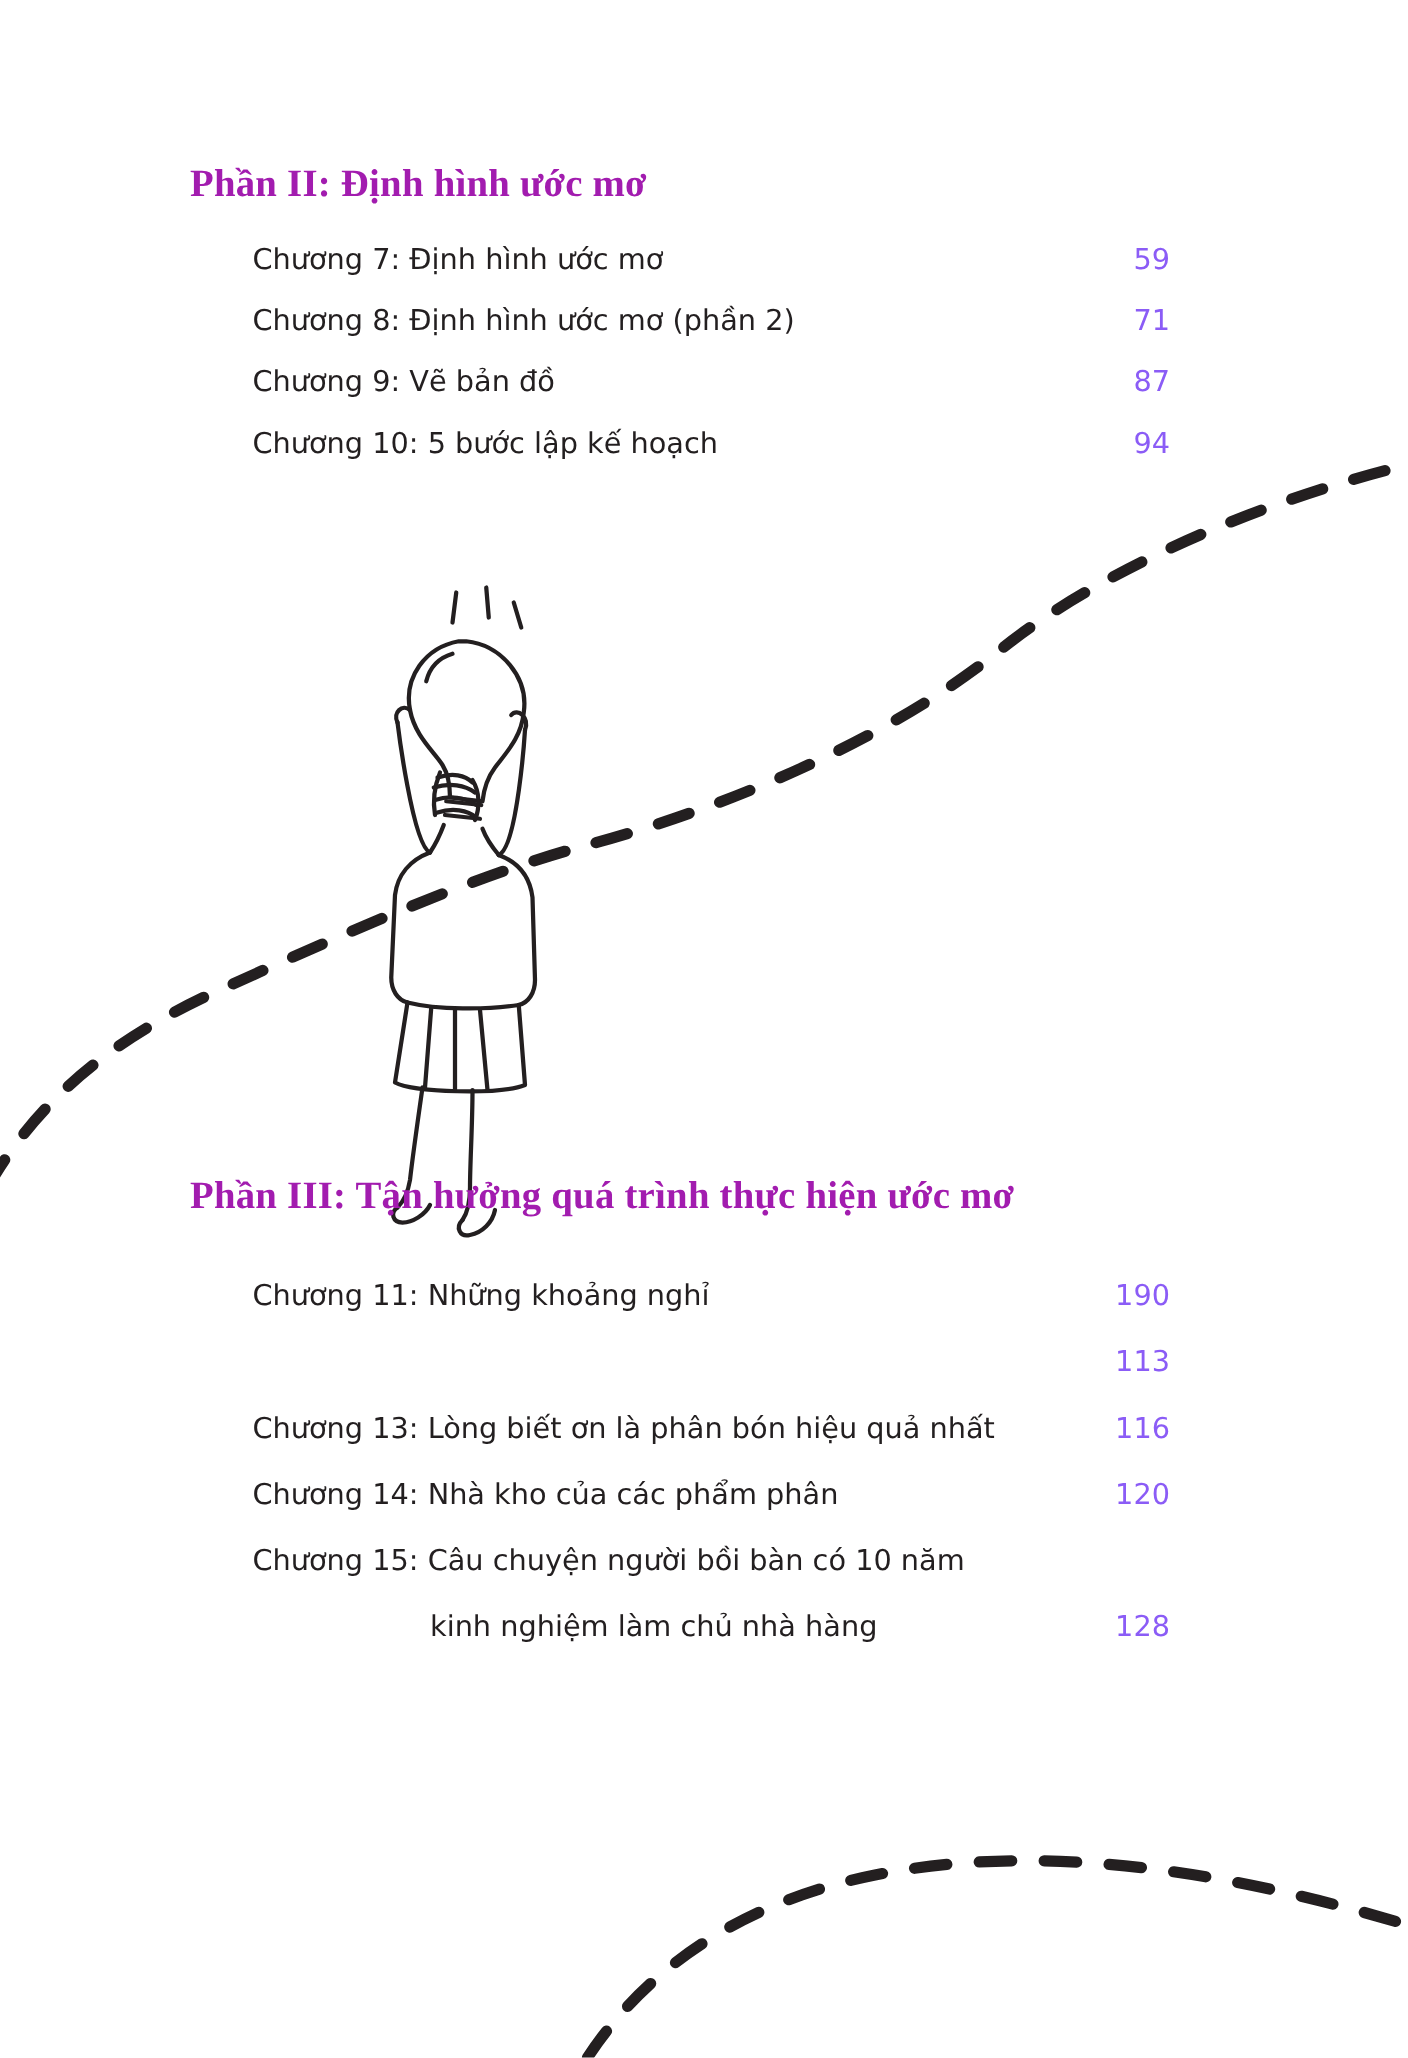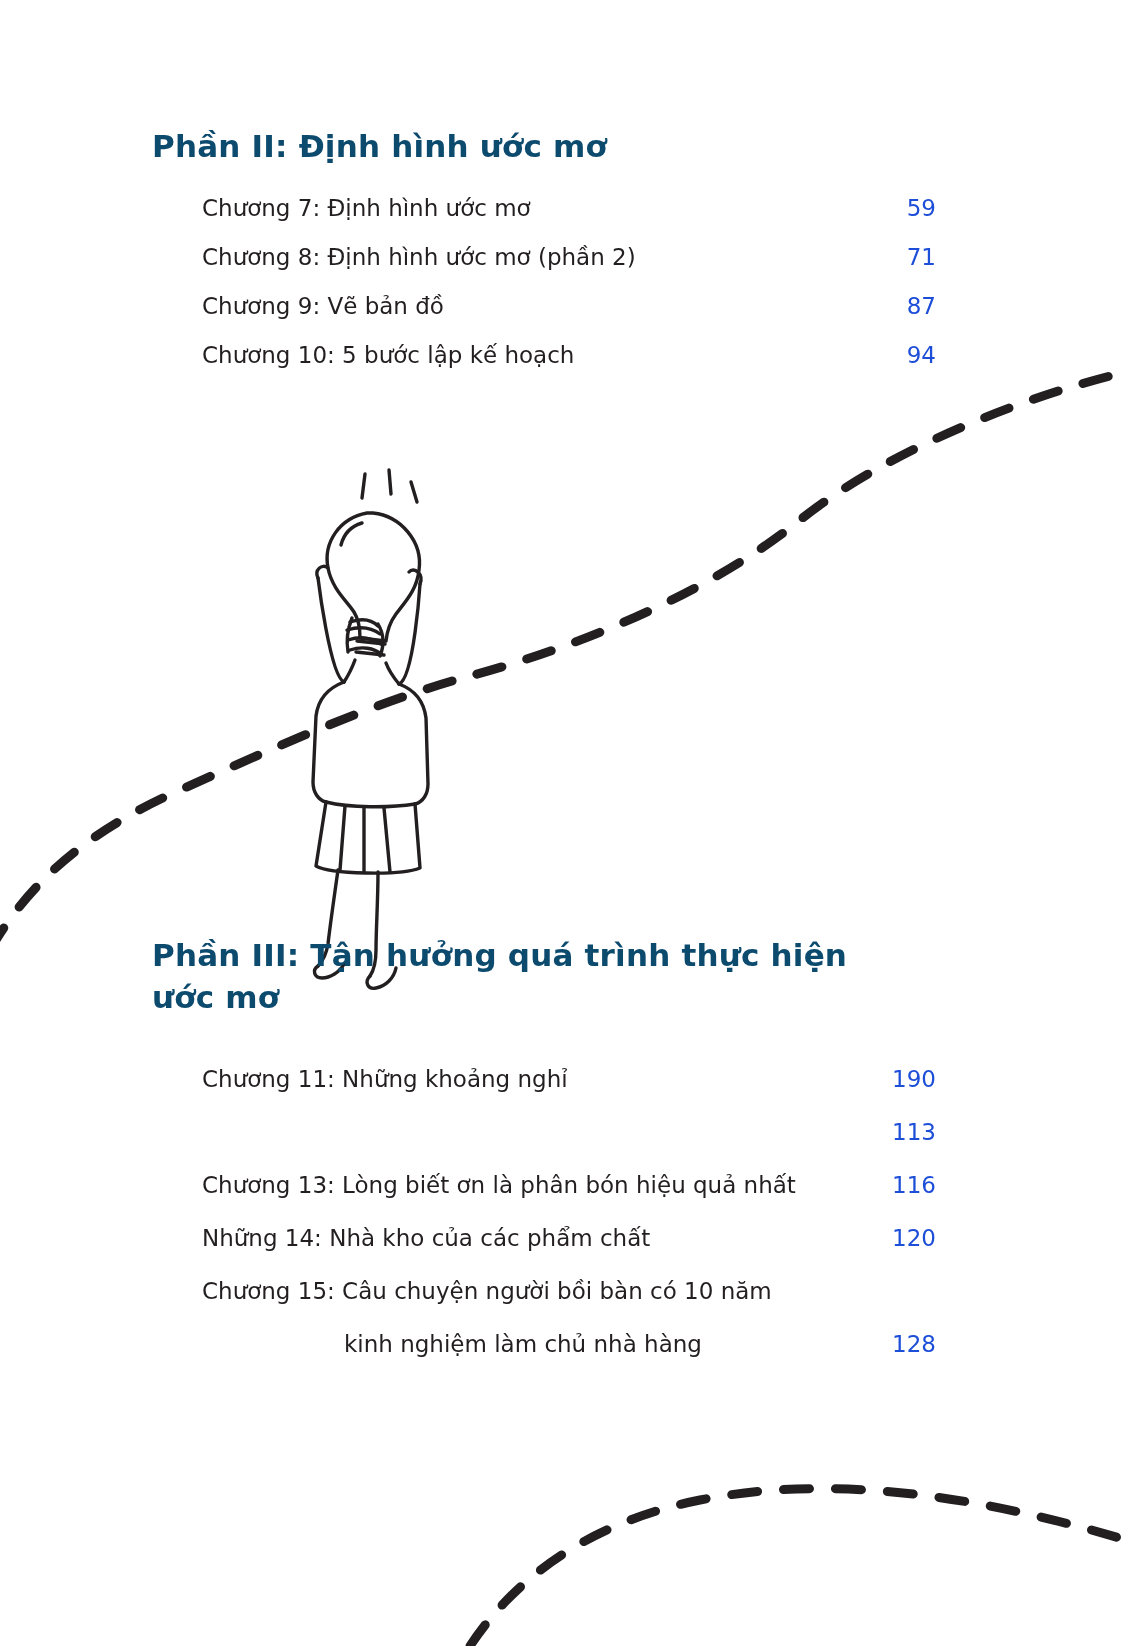--- a/index.html
+++ b/index.html
@@ -35,22 +35,23 @@
   .part {
     position: absolute;
     left: 152px;
     width: 800px;
   }
   .part-title {
     font-size: 31px;
     font-weight: bold;
     letter-spacing: 0.2px;
     line-height: 1.35;
-    color: #0c4a6e;
+    color: #a21caf;
     margin: 0 0 6px 0;
+    font-family: Liberation Serif, serif;
   }
 
   .toc-list {
     margin: 16px;
     padding: 0;
     list-style: none;
   }
   .toc-row {
     position: relative;
     display: flex;
@@ -66,21 +67,21 @@
     white-space: pre;
   }
   .toc-spacer {
     flex: 1 1 auto;
   }
   .toc-page {
     flex: 0 0 auto;
     width: 60px;
     text-align: right;
     font-size: 23px;
-    color: #1d4ed8;
+    color: #8b5cf6;
   }
   .toc-row.cont .toc-label {
     margin-left: 142px;
   }
 
   #part2 { top: 126px; }
   #part2 .part-title { margin-bottom: 16px; }
   #part2 .toc-row { padding: 9px 0; }
 
   #part3 { top: 935px; }
@@ -182,21 +183,21 @@
       <li class="toc-row">
         <span class="toc-spacer"></span>
         <span class="toc-page toc-page-right">113</span>
       </li>
       <li class="toc-row">
         <span class="toc-label">Chương 13: Lòng biết ơn là phân bón hiệu quả nhất</span>
         <span class="toc-spacer"></span>
         <span class="toc-page toc-page-right">116</span>
       </li>
       <li class="toc-row">
-        <span class="toc-label">Những 14: Nhà kho của các phẩm chất</span>
+        <span class="toc-label">Chương 14: Nhà kho của các phẩm phân</span>
         <span class="toc-spacer"></span>
         <span class="toc-page toc-page-right">120</span>
       </li>
       <li class="toc-row">
         <span class="toc-label">Chương 15: Câu chuyện người bồi bàn có 10 năm</span>
         <span class="toc-spacer"></span>
         <span class="toc-page toc-page-right"></span>
       </li>
       <li class="toc-row cont">
         <span class="toc-label">kinh nghiệm làm chủ nhà hàng</span>

